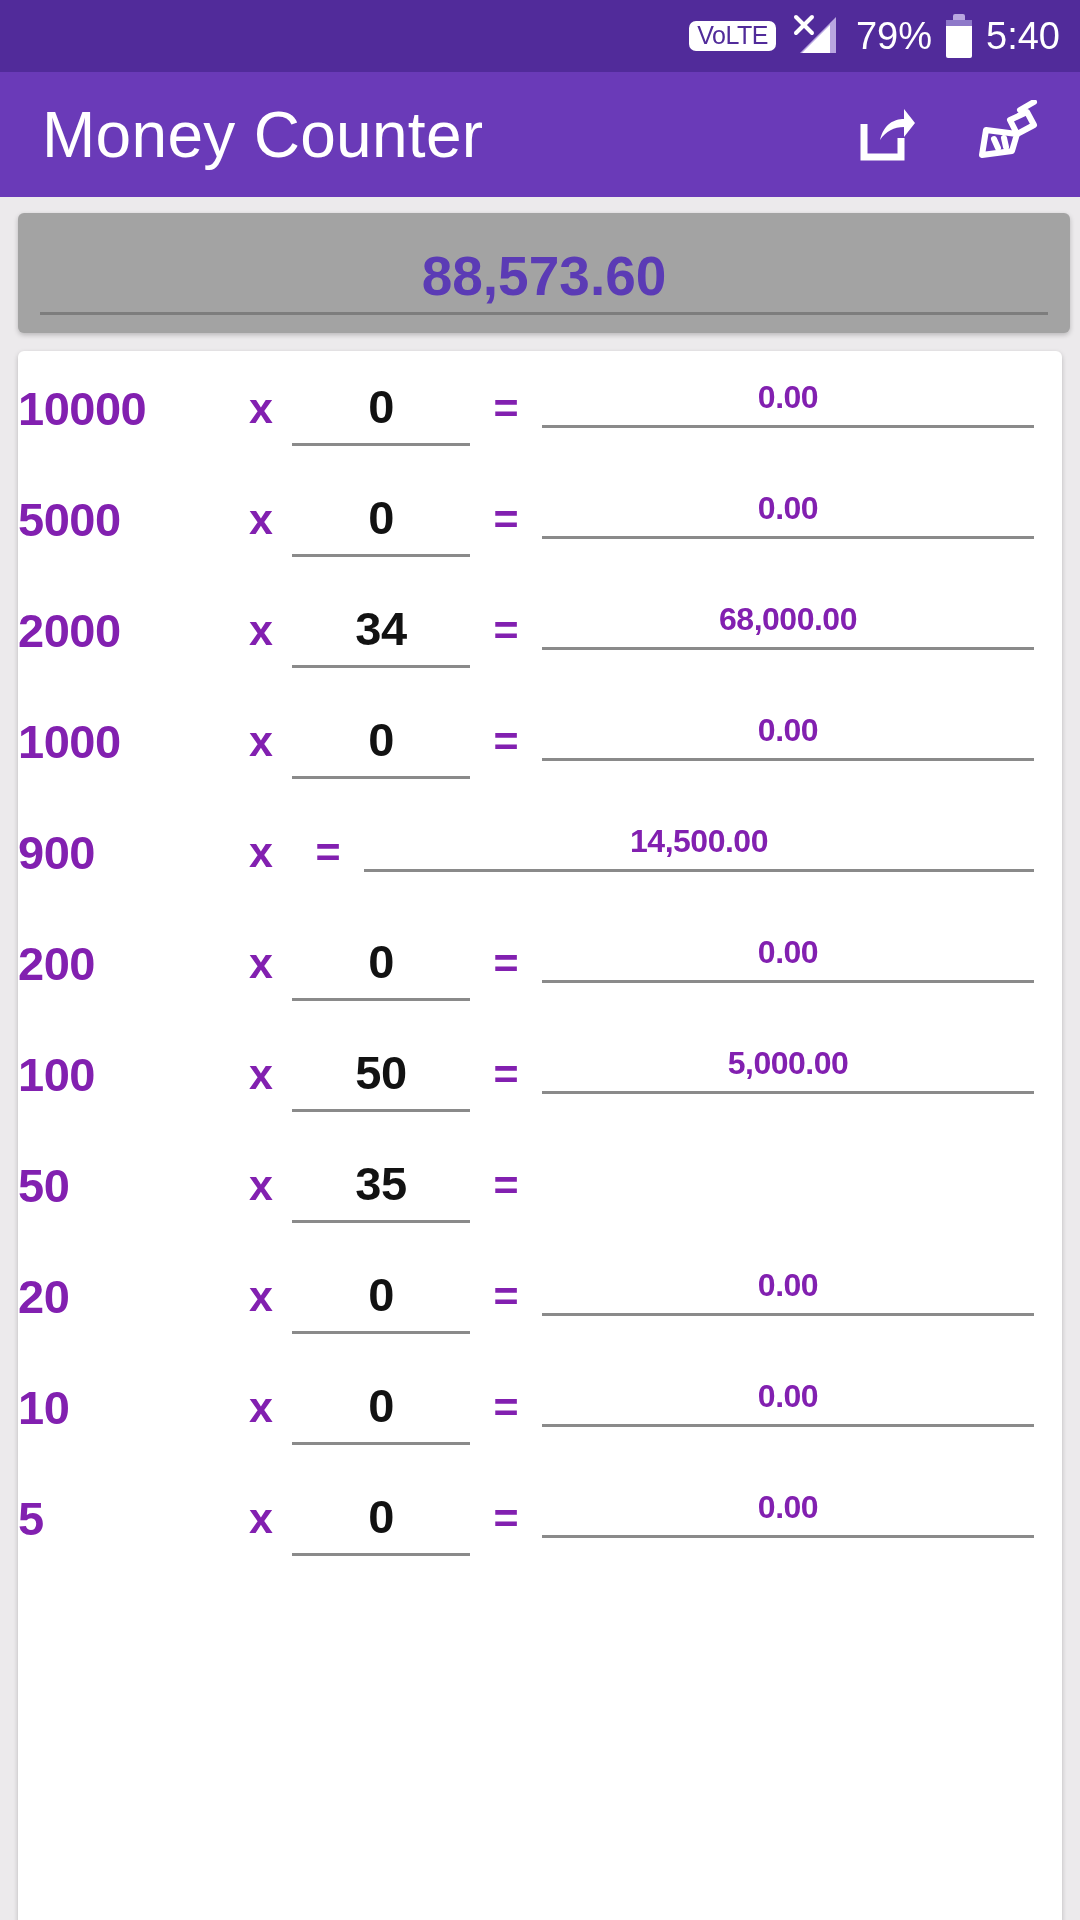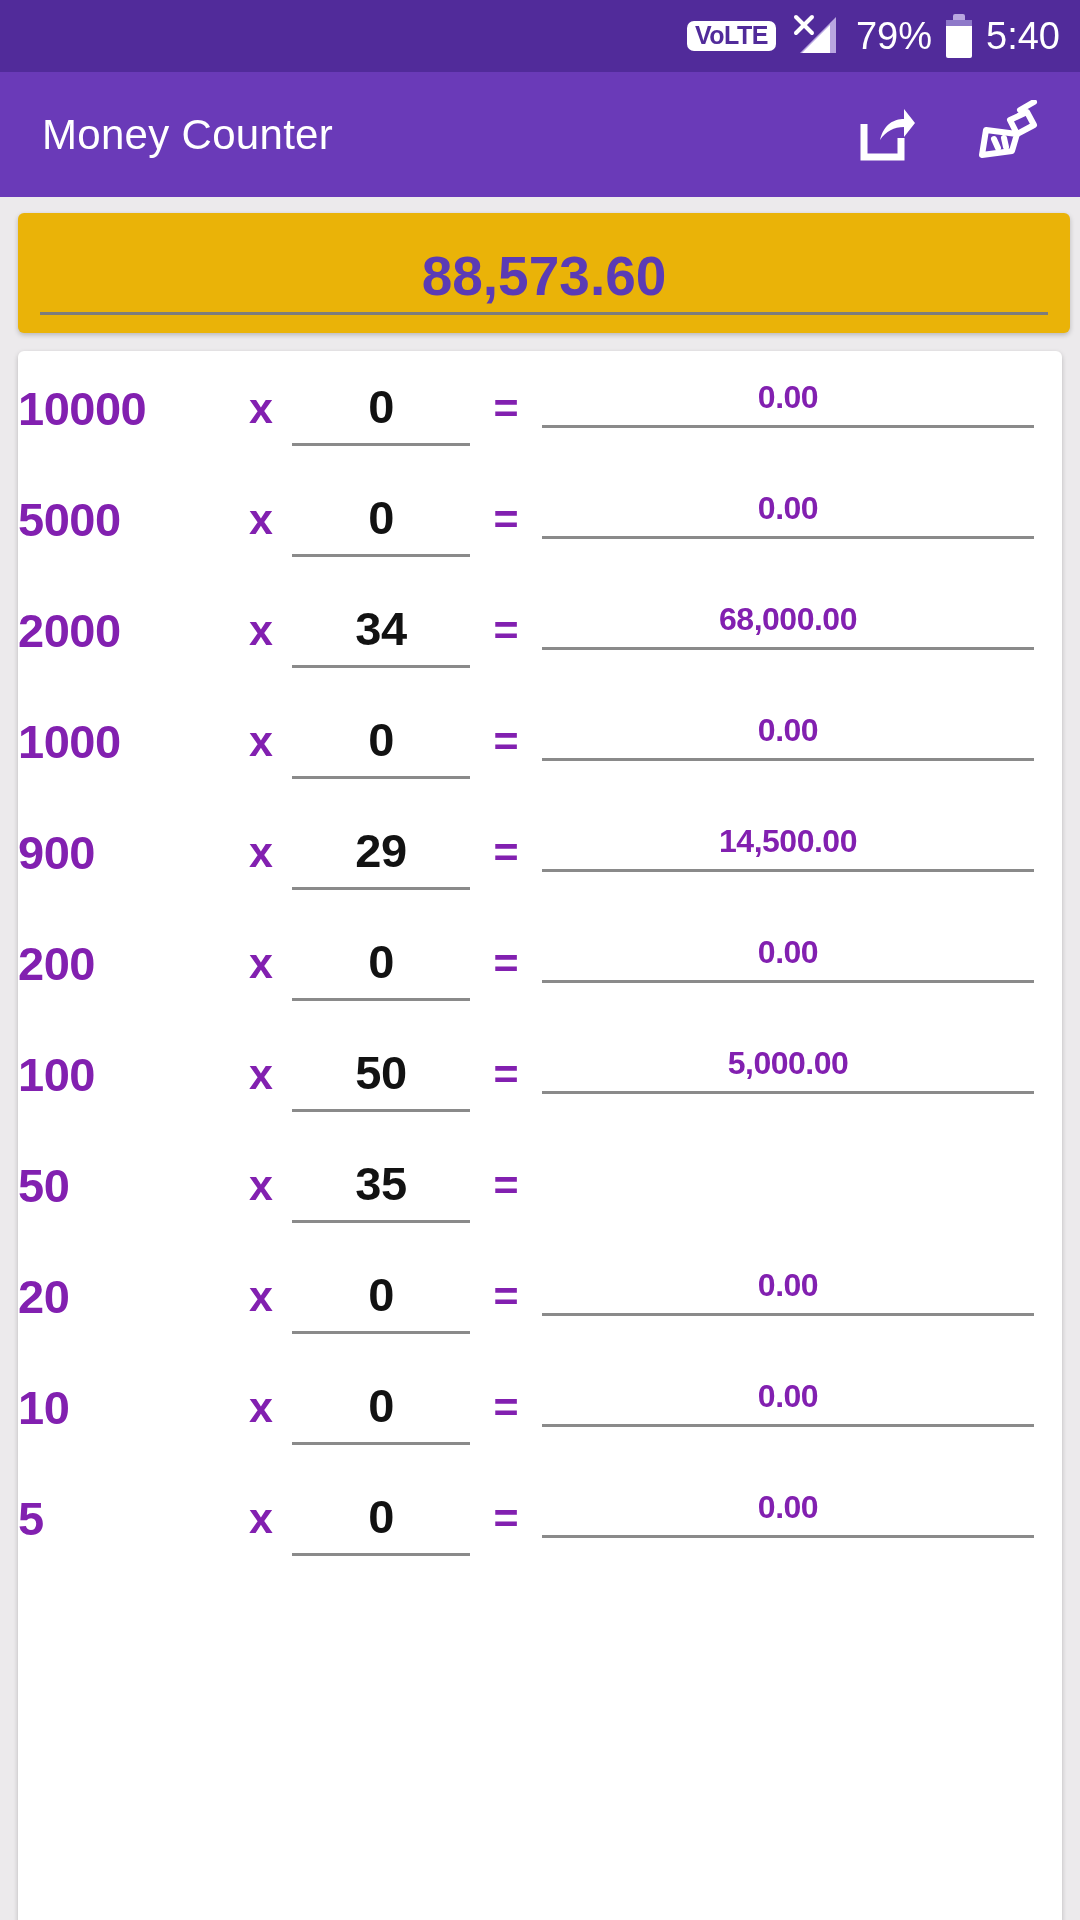--- a/index.html
+++ b/index.html
@@ -13,21 +13,21 @@
   
   .status-bar{
     height:72px; width:100%;
     background:#512b9a;
     display:flex; align-items:center; justify-content:flex-end;
     padding-right:20px; gap:14px;
   }
   .volte-badge{
     background:#ffffff; color:#512b9a;
     border-radius:7px;
-    font-size:25px; font-weight:bold;
+    font-size:25px; font-weight:normal;
     padding:2px 8px 3px 8px;
     letter-spacing:-0.5px;
     display:flex; align-items:center;
     line-height:1;
   }
   .signal-wrap{ position:relative; width:52px; height:46px; }
   .signal-wrap svg{ display:block; }
   .status-text{
     color:#ffffff; font-size:38px; font-weight:400;
     line-height:1; letter-spacing:0px;
@@ -50,35 +50,35 @@
 
   
   .app-bar{
     height:125px; width:100%;
     background:#6a3ab8;
     display:flex; align-items:center;
     padding:0 36px 0 42px;
   }
   .app-title{
     color:#ffffff;
-    font-size:42px;
+    font-size:64px;
     font-weight:400;
     flex:1;
     letter-spacing:0.3px;
   }
   .bar-actions{ display:flex; align-items:center; gap:48px; }
   .bar-icon{
     width:74px; height:74px;
     display:flex; align-items:center; justify-content:center;
   }
 
   
   .total-card{
     margin:16px 10px 0 18px;
-    background:#eab308;
+    background:#a3a3a3;
     border-radius:6px;
     box-shadow:0 2px 5px rgba(0,0,0,0.22);
     height:120px;
     display:flex; flex-direction:column;
     justify-content:center; align-items:center;
     position:relative;
   }
   .total-value{
     color:#5b3bb5;
     font-size:55px;
@@ -275,24 +275,20 @@
         </div>
         <div class="eq">=</div>
         <div class="amount-field">
           <div class="amount-value">0.00</div>
           <div class="field-line"></div>
         </div>
       </div>
       <div class="row">
         <div class="denom">900</div>
         <div class="mult">x</div>
-        <div class="qty-field">
-          <div class="qty-value">29</div>
-          <div class="field-line"></div>
-        </div>
         <div class="eq">=</div>
         <div class="amount-field">
           <div class="amount-value">14,500.00</div>
           <div class="field-line"></div>
         </div>
       </div>
       <div class="row">
         <div class="denom">200</div>
         <div class="mult">x</div>
         <div class="qty-field">

